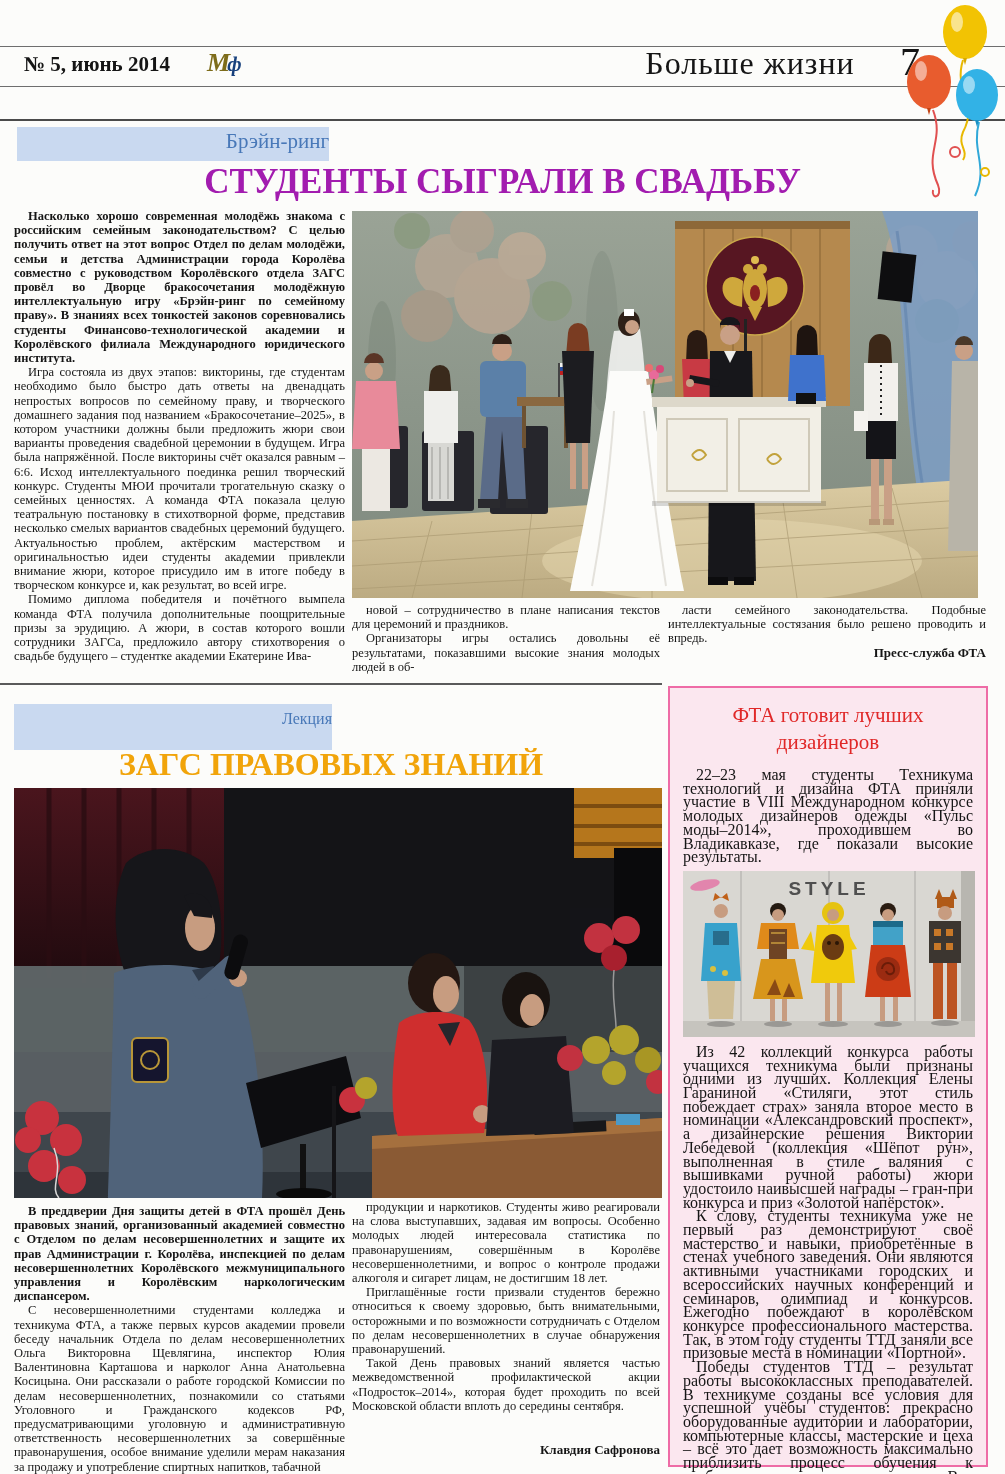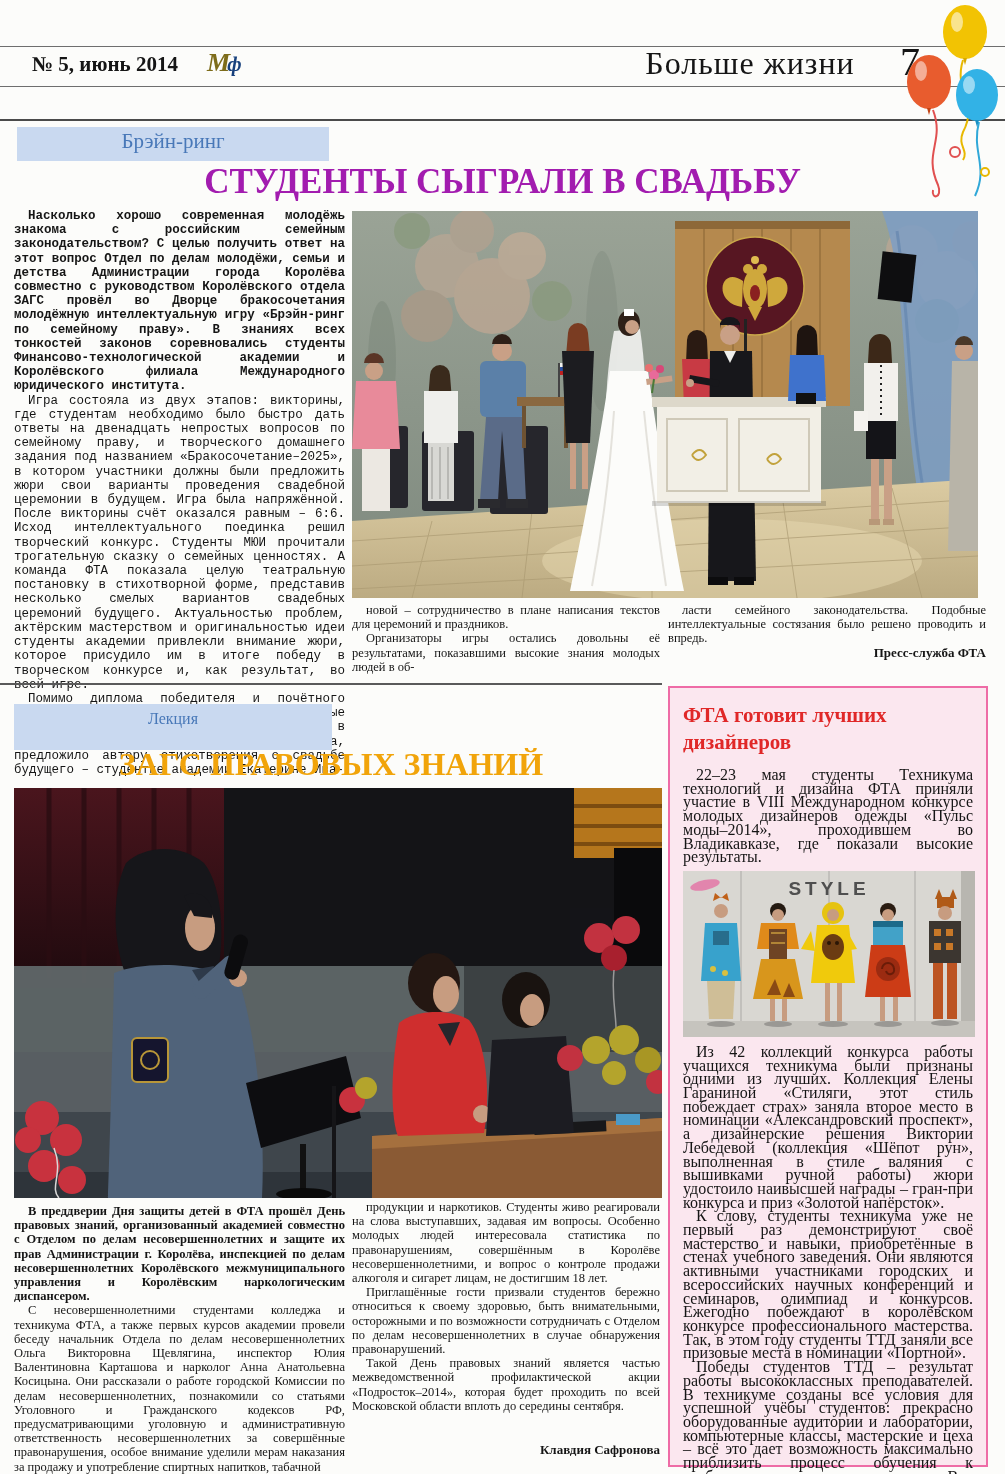--- a/index.html
+++ b/index.html
@@ -5,57 +5,57 @@
   html,body{margin:0;padding:0;}
   body{background:#e8e8e8;font-family:"Liberation Serif",serif;color:#151515;}
   #page{position:relative;width:1005px;height:1474px;background:#fcfcfa;margin:0 auto;overflow:hidden;}
 
   .hrule{position:absolute;left:0;width:1005px;background:#6e6e6e;height:2px;}
   #rule1{top:46px;height:1px;}
   #rule2{top:86px;height:1px;}
   #rule3{top:119px;background:#4a4a4a;}
   #divider-mid{position:absolute;left:0;top:683px;width:662px;height:2px;background:#5a5a5a;}
 
-  #issue{position:absolute;left:32px;top:52px;font-size:21px;font-weight:bold;}
+  #issue{position:absolute;left:24px;top:52px;font-size:21px;font-weight:bold;}
   #logo{position:absolute;left:207px;top:48px;font-size:26px;font-weight:bold;font-style:italic;color:#7d6c1a;}
   #logo .f{color:#17407c;font-size:20px;margin-left:-3px;}
   #brand{position:absolute;left:600px;top:45px;width:300px;text-align:center;font-size:32px;letter-spacing:1px;}
   #pagenum{position:absolute;left:900px;top:38px;font-size:40px;}
 
   #balloons{position:absolute;right:0;top:0;z-index:5;}
 
-  .section-box{position:absolute;background:#c9d9f0;text-align:center;color:#4878b8;}
+  .section-box{position:absolute;background:#c9d9f0;text-align:right;color:#4878b8;}
   #sec1{left:17px;top:127px;width:312px;height:32px;font-size:21px;padding-top:2px;}
   #sec2{left:14px;top:704px;width:318px;height:40px;font-size:16px;padding-top:6px;}
 
   #title1{position:absolute;left:0;top:162px;width:1005px;text-align:center;
           font-size:35px;font-weight:bold;color:#a21caf;}
   #title2{position:absolute;left:0;top:746px;width:662px;text-align:center;
           font-size:32px;font-weight:bold;color:#f1a40a;}
 
   .col{position:absolute;text-align:justify;font-size:12.5px;line-height:14.2px;hyphens:auto;}
   .col p{margin:0;text-indent:14px;}
   .lead{font-weight:bold;}
   .byline{font-weight:bold;text-align:right;font-size:13px;margin-top:18px;text-indent:0;}
 
-  #a1c1{left:14px;top:209px;width:331px;font-family:Liberation Mono, monospace;}
+  #a1c1{left:14px;top:209px;width:331px;}
   #a1c2{left:352px;top:603px;width:308px;}
   #a1c3{left:668px;top:603px;width:318px;}
   #a2c1{left:14px;top:1204px;width:331px;}
   #a2c2{left:352px;top:1200px;width:308px;}
 
   .photo{position:absolute;display:block;}
   #wedding-photo{left:352px;top:211px;}
   #lecture-photo{left:14px;top:788px;}
 
   #pink-box{position:absolute;left:668px;top:686px;width:320px;height:781px;
             background:#fbe7ef;border:2px solid #ee6ca6;box-sizing:border-box;
             padding:8px 13px;}
-  #pink-title{font-size:21px;line-height:27px;font-weight:bold;color:#e02828;
-              text-align:left;margin:6px 0 12px 0;}
+  #pink-title{font-size:21px;line-height:27px;font-weight:normal;color:#e02828;
+              text-align:center;margin:6px 0 12px 0;}
   #pink-box .col-flow{text-align:justify;font-size:16px;line-height:13.7px;hyphens:auto;}
   #pink-box .col-flow p{margin:0;text-indent:13px;}
   #fashion-photo{display:block;margin:7px 0 8px 0;}
   #pink-byline{font-weight:bold;text-align:right;font-size:13px;margin-top:12px;}
 </style>
 </head>
 <body>
 
 <div id="page">
 

